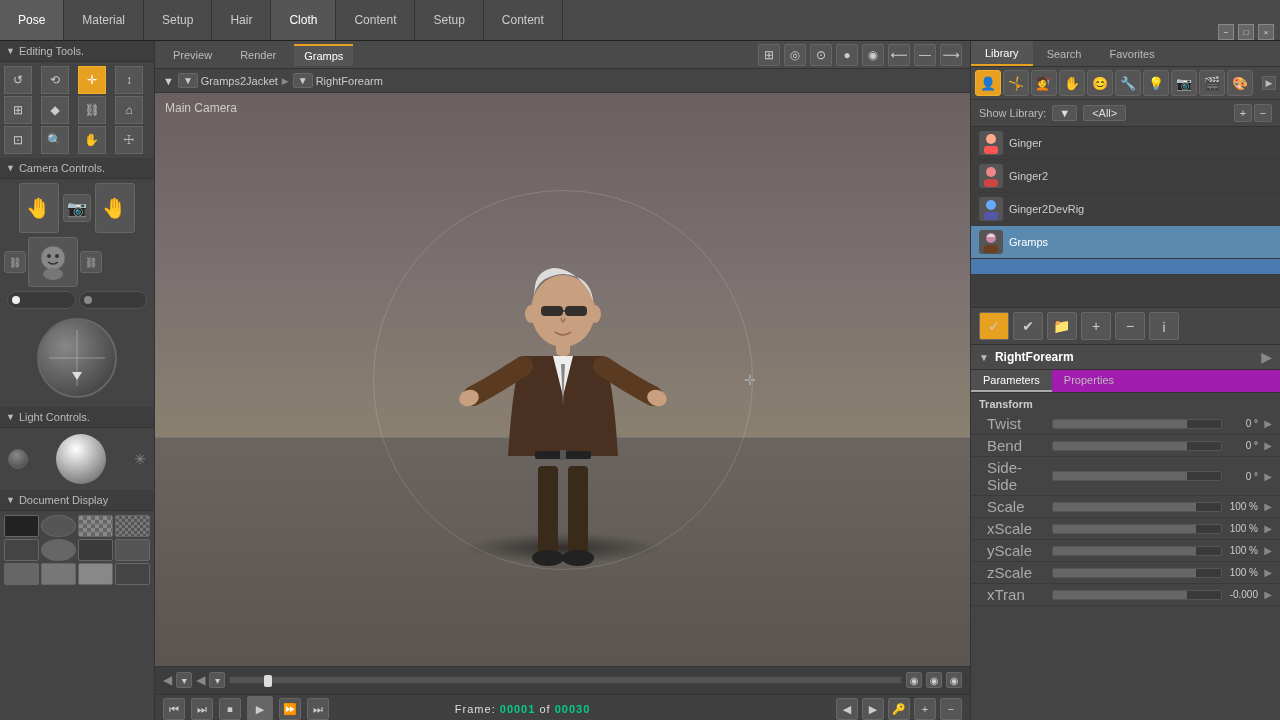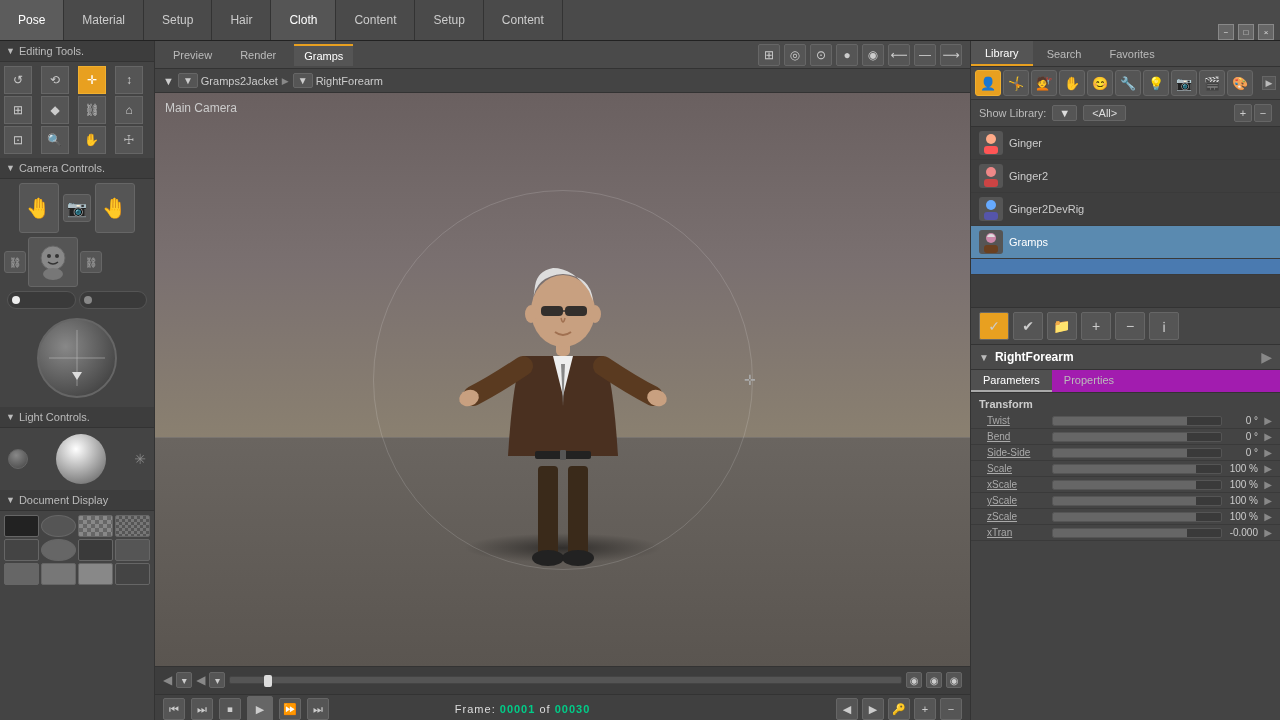--- a/index.html
+++ b/index.html
@@ -224,21 +224,21 @@
     .params-tab { padding: 4px 12px; cursor: pointer; color: #bbb; font-size: 11px; }
     .params-tab.active { color: #fff; background: #505050; border-bottom: 2px solid #aaa; }
 
     
     .transform-section { padding: 2px 0; }
     .transform-title { padding: 3px 8px; color: #ccc; font-size: 11px; font-weight: bold; }
     .param-row {
       display: flex; align-items: center; padding: 2px 8px 2px 16px;
       border-bottom: 1px solid #3a3a3a;
     }
-    .param-name { color: #aaa; font-size: 10px; width: 65px; flex-shrink: 0; text-decoration: underline; }
+    .param-name { color: #aaa; font-size: 15px; width: 65px; flex-shrink: 0; }
     .param-slider { flex: 1; height: 10px; background: #3a3a3a; border: 1px solid #555; border-radius: 2px; position: relative; overflow: hidden; cursor: pointer; }
     .param-fill-full { height: 100%; background: #666; width: 90%; }
     .param-value { width: 36px; text-align: right; color: #ccc; font-size: 10px; flex-shrink: 0; padding-left: 4px; }
     .param-expand { width: 14px; color: #888; font-size: 10px; cursor: pointer; flex-shrink: 0; text-align: right; }
 
     
     ::-webkit-scrollbar { width: 6px; }
     ::-webkit-scrollbar-track { background: #3a3a3a; }
     ::-webkit-scrollbar-thumb { background: #666; border-radius: 3px; }
 

